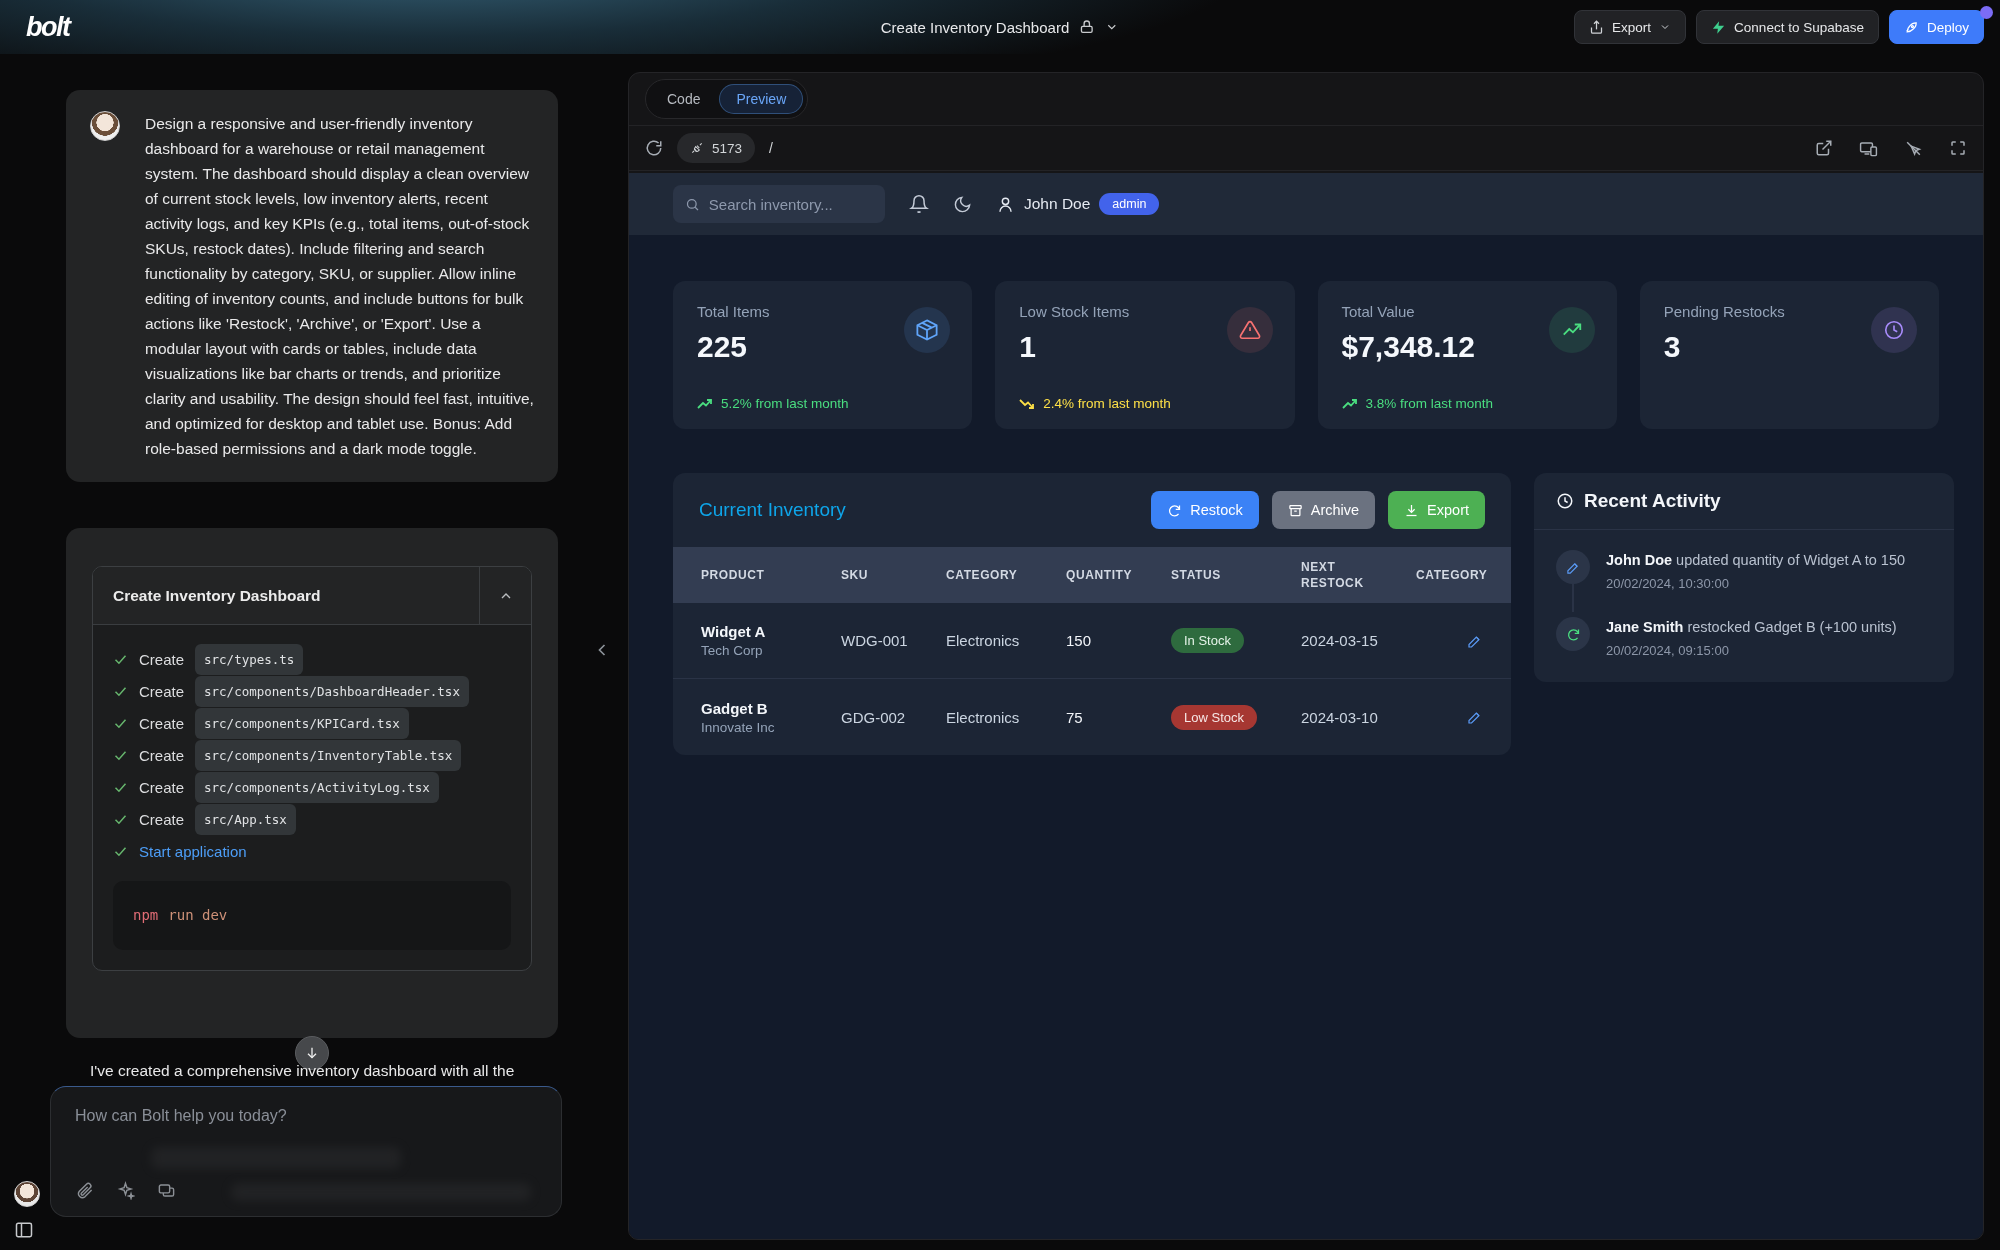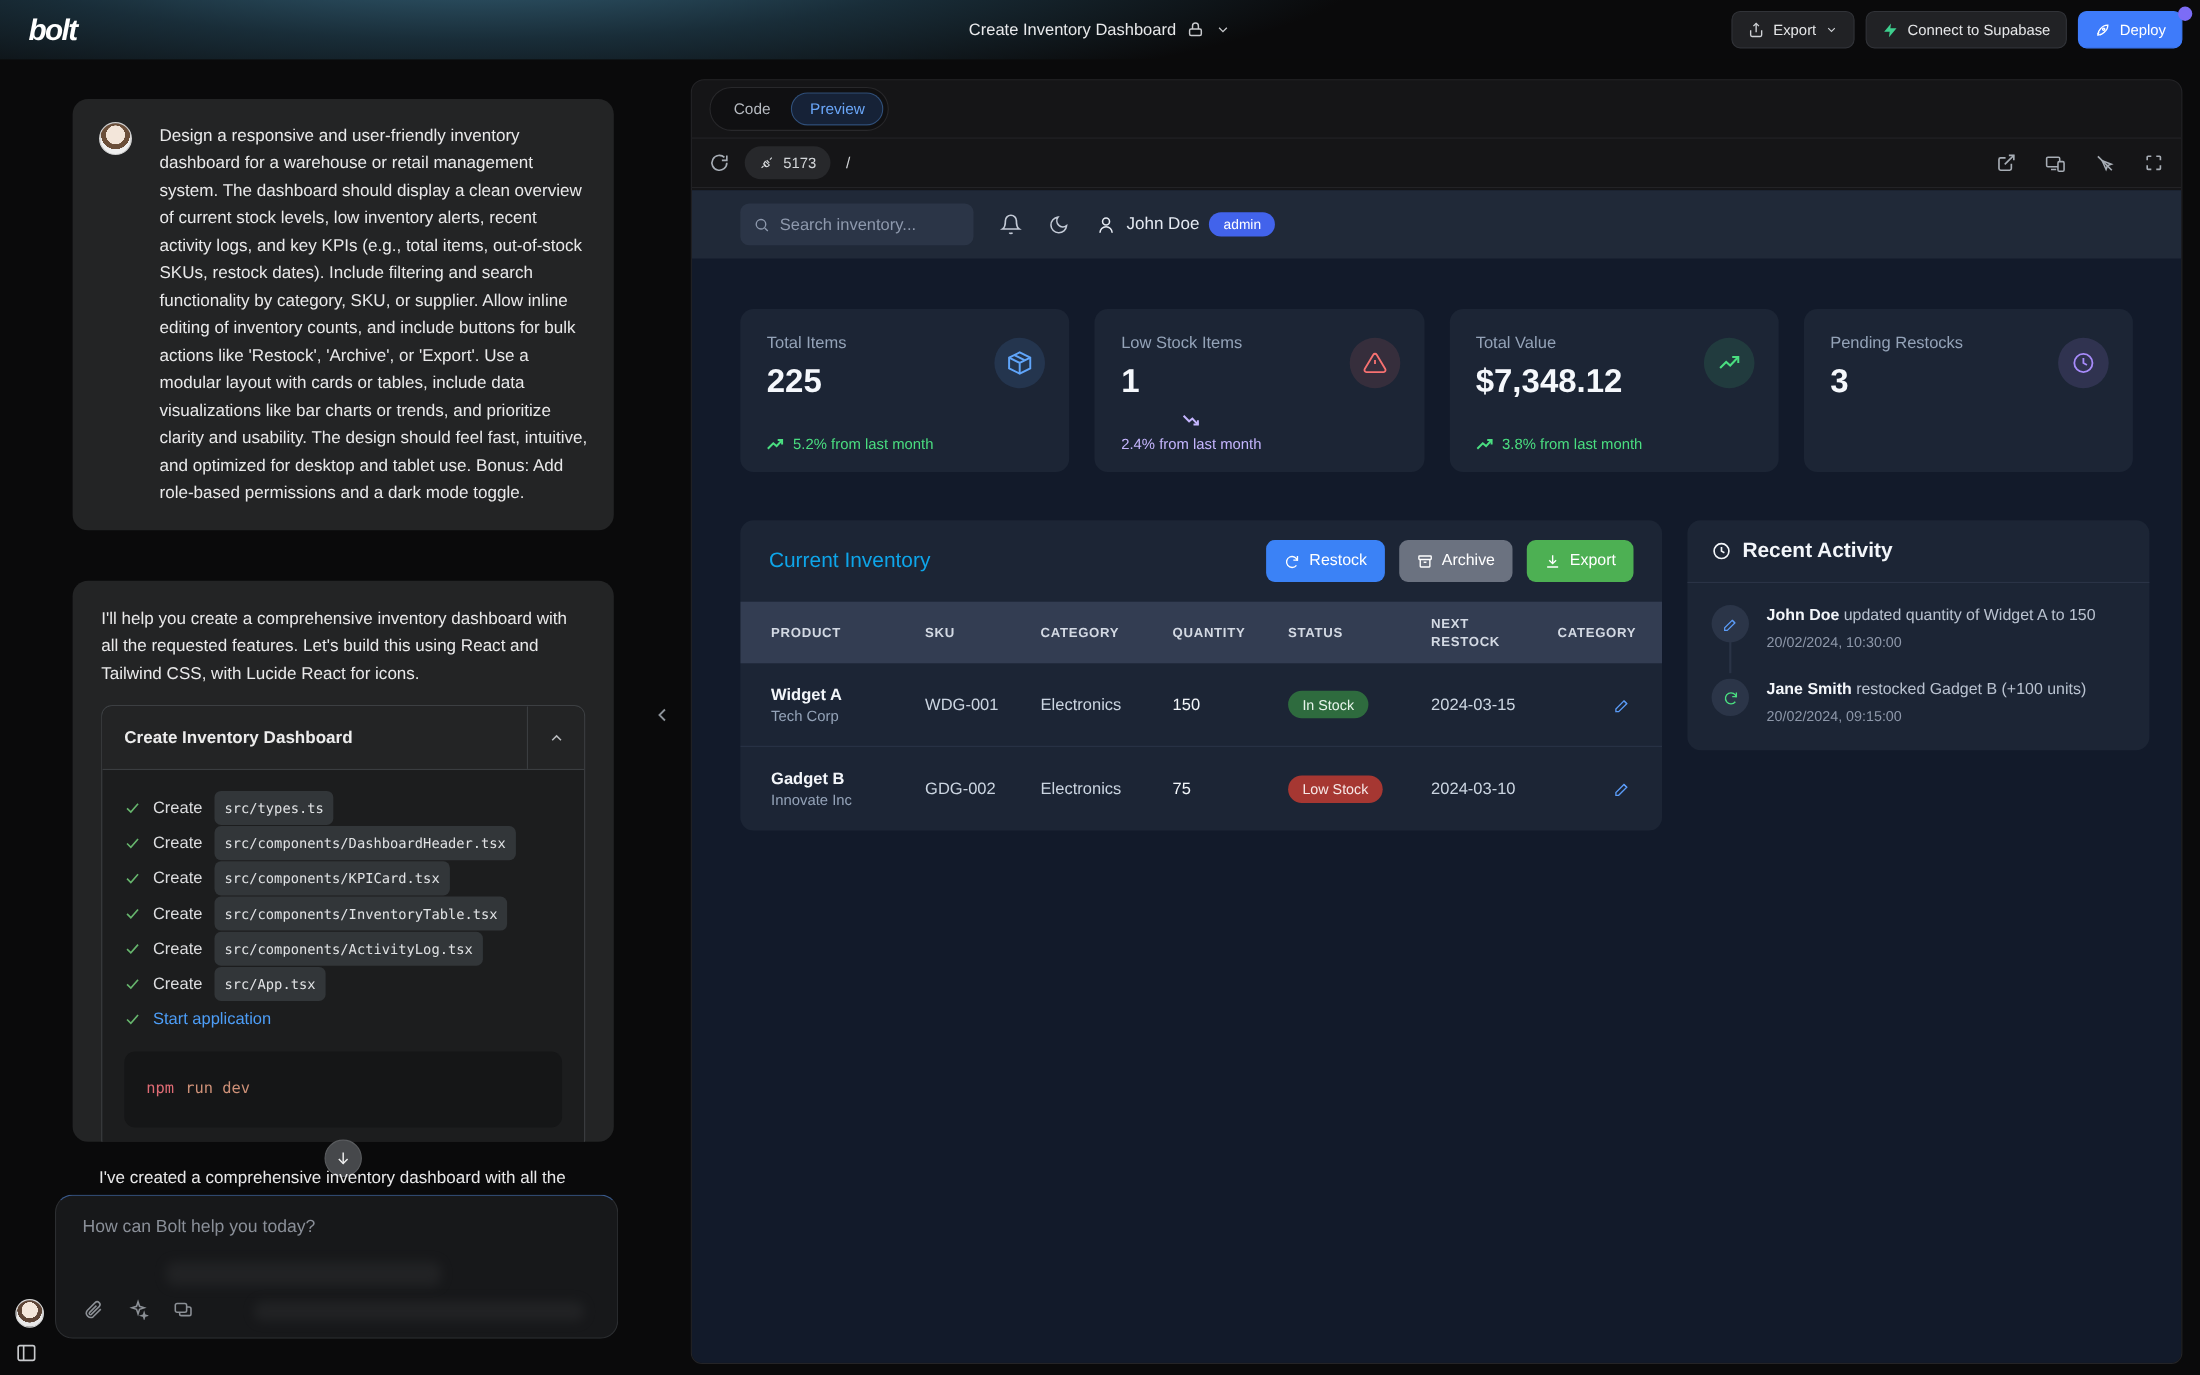--- a/index.html
+++ b/index.html
@@ -104,21 +104,21 @@
   .search-box input::placeholder { color:#8e99ad; }
   .hdr-ic { color:#c3cad6; cursor:pointer; }
   .user-chip { display:flex; align-items:center; gap:9px; color:#e5eaf2; font-size:15.5px; cursor:pointer; }
   .role-badge { background:#4263eb; color:#fff; font-size:12.5px; border-radius:999px; padding:4px 13px; }
 
   .kpi-row { position:absolute; left:44px; top:108px; width:1266px; display:flex; gap:23px; }
   .kpi { flex:1; height:148px; background:#1c2535; border-radius:12px; padding:22px 24px; position:relative; }
   .kpi-label { color:#94a3b8; font-size:15px; }
   .kpi-value { color:#f5f8fc; font-size:30px; font-weight:bold; margin-top:10px; }
   .kpi-trend { position:absolute; left:24px; bottom:18px; display:flex; align-items:center; gap:8px; font-size:13.5px; }
-  .kpi-trend.up { color:#4ade80; } .kpi-trend.down { color:#c4b5fd;flex-direction:column; }
+  .kpi-trend.up { color:#4ade80; } .kpi-trend.down { color:#fde047; }
   .kpi-ic { position:absolute; right:22px; top:26px; width:46px; height:46px; border-radius:50%;
     display:flex; align-items:center; justify-content:center; }
   .kpi-ic.blue { background:rgba(96,165,250,.13); color:#60a5fa; }
   .kpi-ic.red { background:rgba(248,113,113,.12); color:#f87171; }
   .kpi-ic.green { background:rgba(74,222,128,.12); color:#4ade80; }
   .kpi-ic.purple { background:rgba(167,139,250,.14); color:#a78bfa; }
 
   .inv-card { position:absolute; left:44px; top:300px; width:838px; background:#1c2535; border-radius:12px;
     overflow:hidden; }
   .inv-hd { display:flex; align-items:center; padding:18px 26px; }
@@ -220,21 +220,20 @@
   </div>
 
   <div class="chat">
 
     <div class="msg-card msg-user">
       <div class="avatar"></div>
       <div>Design a responsive and user-friendly inventory dashboard for a warehouse or retail management system. The dashboard should display a clean overview of current stock levels, low inventory alerts, recent activity logs, and key KPIs (e.g., total items, out-of-stock SKUs, restock dates). Include filtering and search functionality by category, SKU, or supplier. Allow inline editing of inventory counts, and include buttons for bulk actions like 'Restock', 'Archive', or 'Export'. Use a modular layout with cards or tables, include data visualizations like bar charts or trends, and prioritize clarity and usability. The design should feel fast, intuitive, and optimized for desktop and tablet use. Bonus: Add role-based permissions and a dark mode toggle.</div>
     </div>
 
     <div class="msg-card msg-assistant">
-      <div>I'll help you create a comprehensive inventory dashboard with all the requested features. Let's build this using React and Tailwind CSS, with Lucide React for icons.</div>
 
       <div class="artifact">
         <div class="artifact-hd">
           <div class="artifact-title">Create Inventory Dashboard</div>
           <div class="artifact-toggle">
             <svg width="16" height="16" viewBox="0 0 24 24" fill="none" stroke="currentColor" stroke-width="2">
                 <polyline points="6 15 12 9 18 15"></polyline>
               </svg>
           </div>
         </div>

